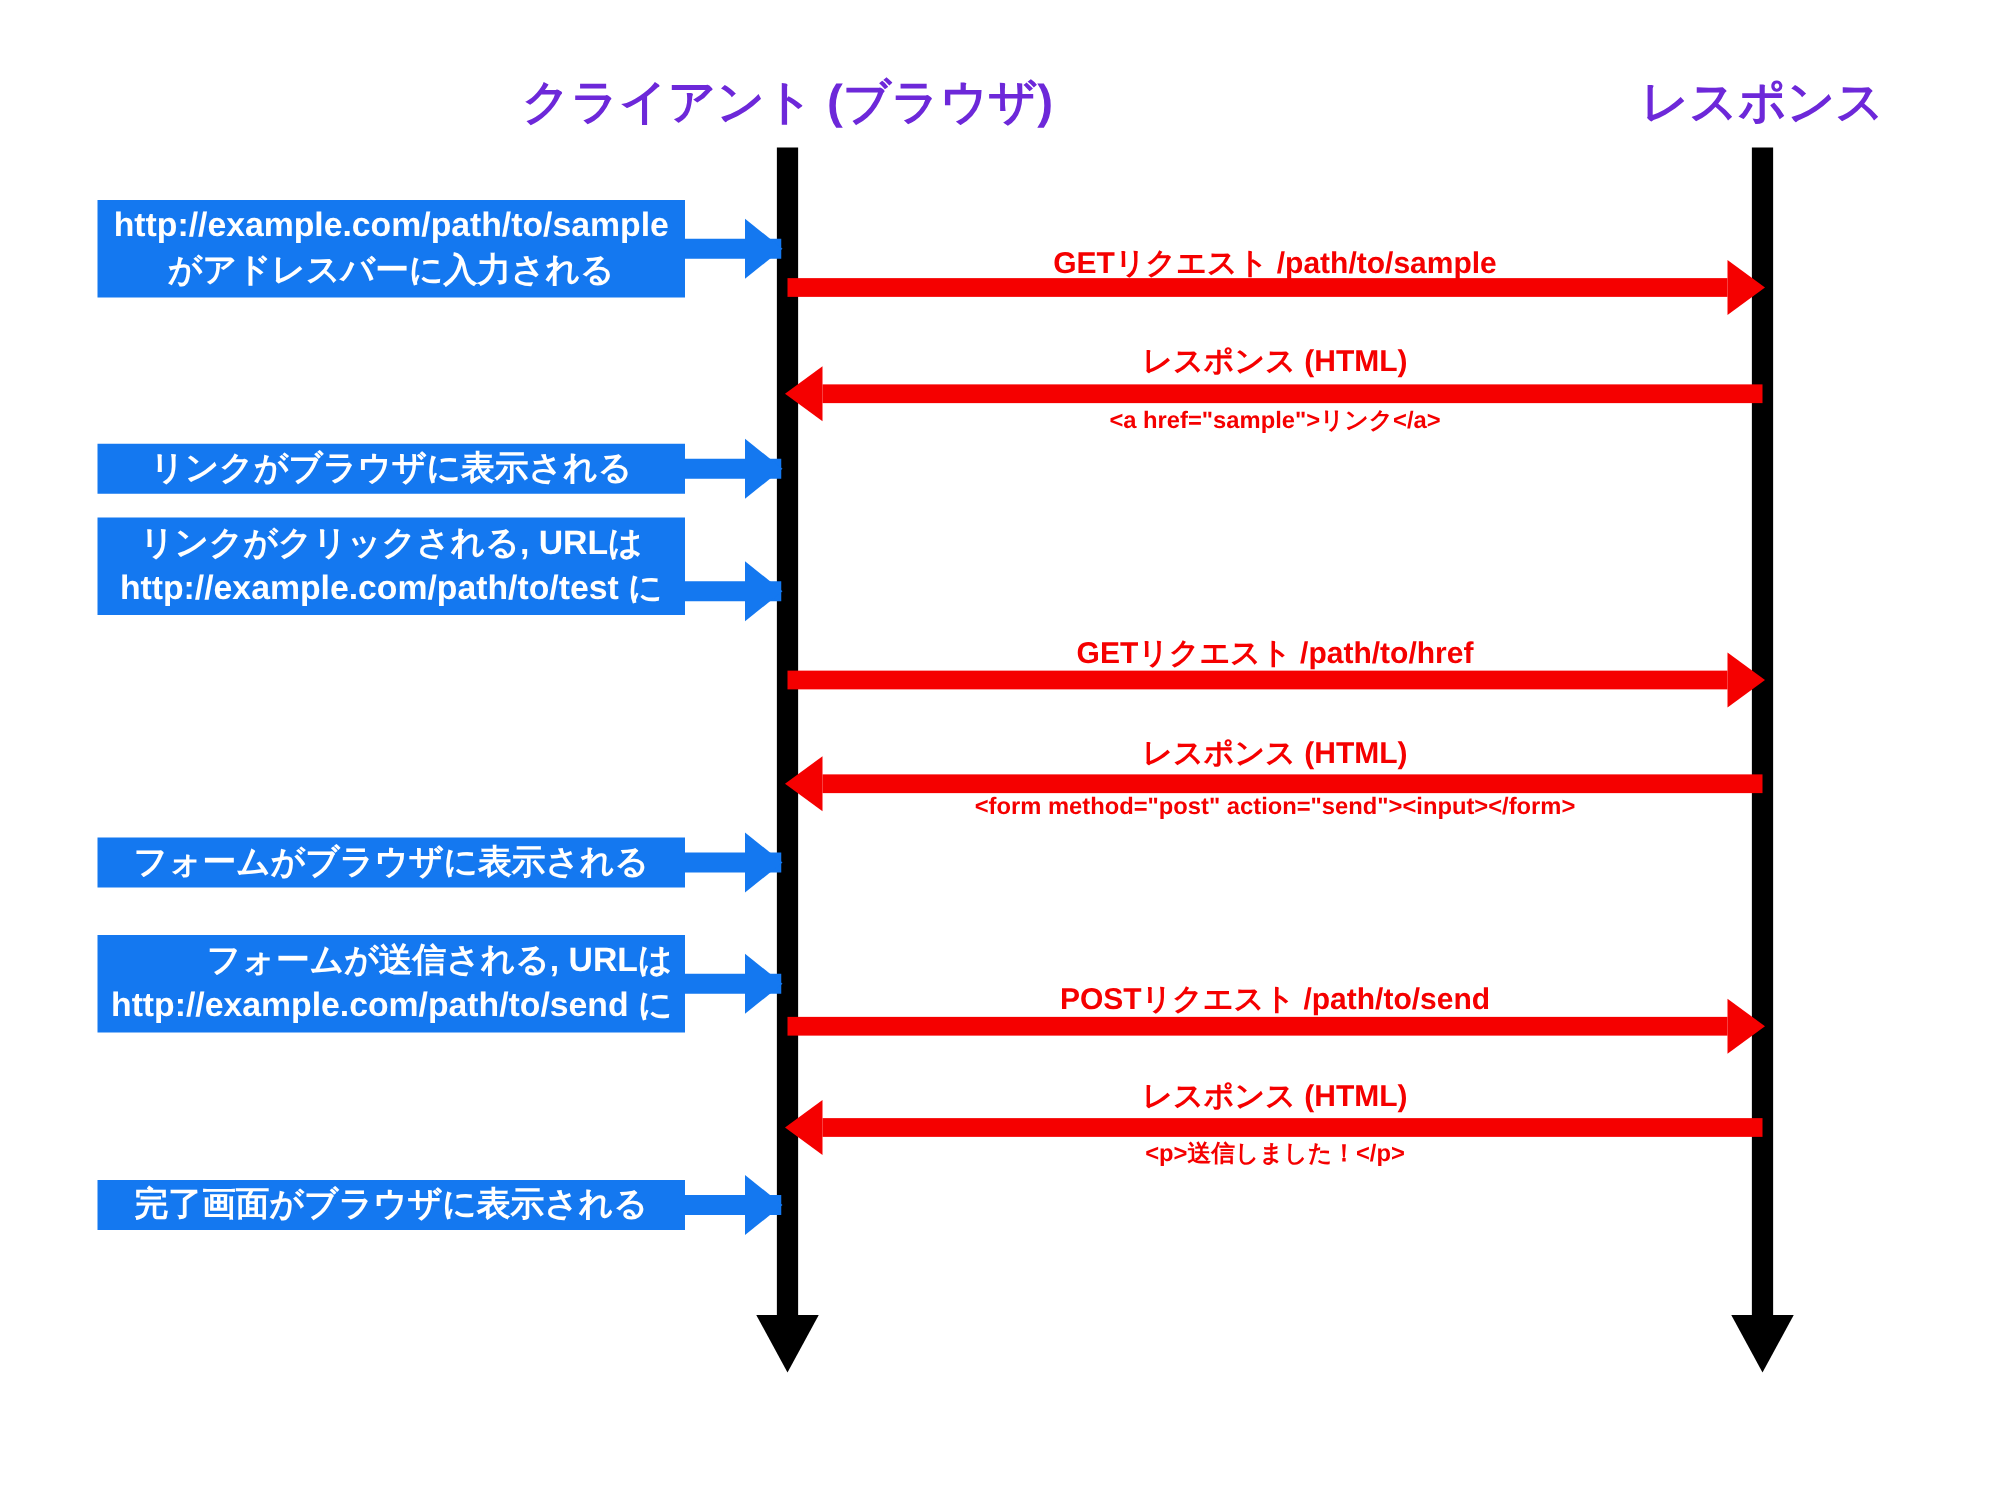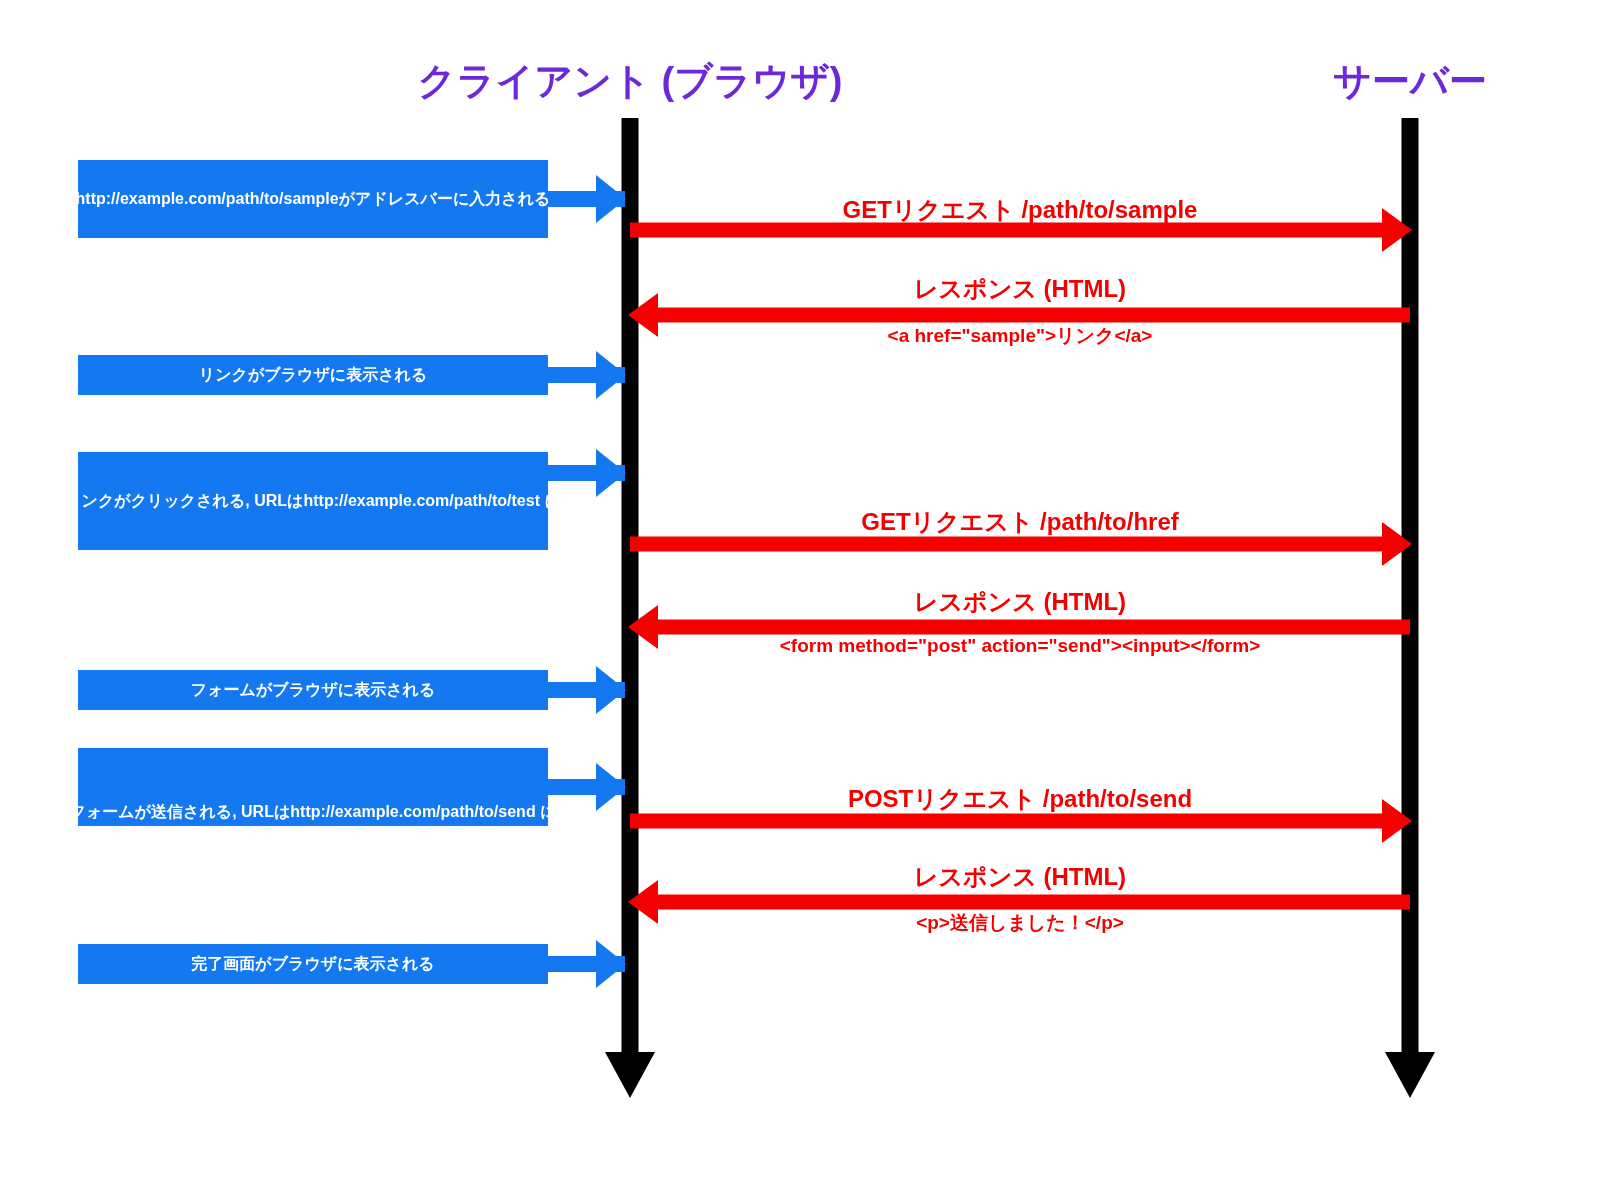--- a/index.html
+++ b/index.html
@@ -47,26 +47,26 @@
     border-right: 25px solid transparent;
     border-top: 46px solid #000000;
     transform: translateX(-50%);
   }
 
   
   .note {
     position: absolute;
     background: #1478F0;
     color: #ffffff;
-    font-size: 16px;
+    font-size: 27px;
     font-weight: bold;
     line-height: 1.32;
     text-align: center;
     display: flex;
-    flex-direction: row;
+    flex-direction: column;
     align-items: center;
     justify-content: center;
     box-sizing: border-box;
     padding: 4px 10px;
     letter-spacing: 0px;
   }
   .note .line { white-space: nowrap; }
 
   
   .note-shaft {
@@ -128,21 +128,21 @@
     border-right: 30px solid #F50000;
     transform: translateY(-50%);
   }
 </style>
 </head>
 <body>
 
 <div id="canvas">
 
   <div class="actor-title" id="client-title">クライアント (ブラウザ)</div>
-  <div class="actor-title" id="server-title">サーバー</div>
+  <div class="actor-title" id="server-title">レスポンス</div>
 
   <div class="lifeline" style="left:630px; top:118px; height:940px;"></div>
   <div class="lifeline-head" style="left:630px; top:1052px;"></div>
 
   <div class="lifeline" style="left:1410px; top:118px; height:940px;"></div>
   <div class="lifeline-head" style="left:1410px; top:1052px;"></div>
 
   <div class="note" style="left:78px; top:160px; width:470px; height:78px;">
     <span class="line">http://example.com/path/to/sample</span>
     <span class="line">がアドレスバーに入力される</span>
@@ -158,21 +158,21 @@
   <div class="msg-shaft" style="left:658px; top:315px; width:752px;"></div>
   <div class="msg-head-left" style="left:628px; top:315px;"></div>
   <div class="msg-code" style="left:1020px; top:323px;">&lt;a href="sample"&gt;リンク&lt;/a&gt;</div>
 
   <div class="note" style="left:78px; top:355px; width:470px; height:40px;">
     <span class="line">リンクがブラウザに表示される</span>
   </div>
   <div class="note-shaft" style="left:548px; top:375px; width:77px;"></div>
   <div class="note-head" style="left:596px; top:375px;"></div>
 
-  <div class="note" style="left:78px; top:452px; width:470px; height:98px;">
+  <div class="note" style="left:78px; top:414px; width:470px; height:78px;">
     <span class="line">リンクがクリックされる, URLは</span>
     <span class="line">http://example.com/path/to/test に</span>
   </div>
   <div class="note-shaft" style="left:548px; top:473px; width:77px;"></div>
   <div class="note-head" style="left:596px; top:473px;"></div>
 
   <div class="msg-label" style="left:1020px; top:506px;">GETリクエスト /path/to/href</div>
   <div class="msg-shaft" style="left:630px; top:544px; width:752px;"></div>
   <div class="msg-head-right" style="left:1382px; top:544px;"></div>
 

